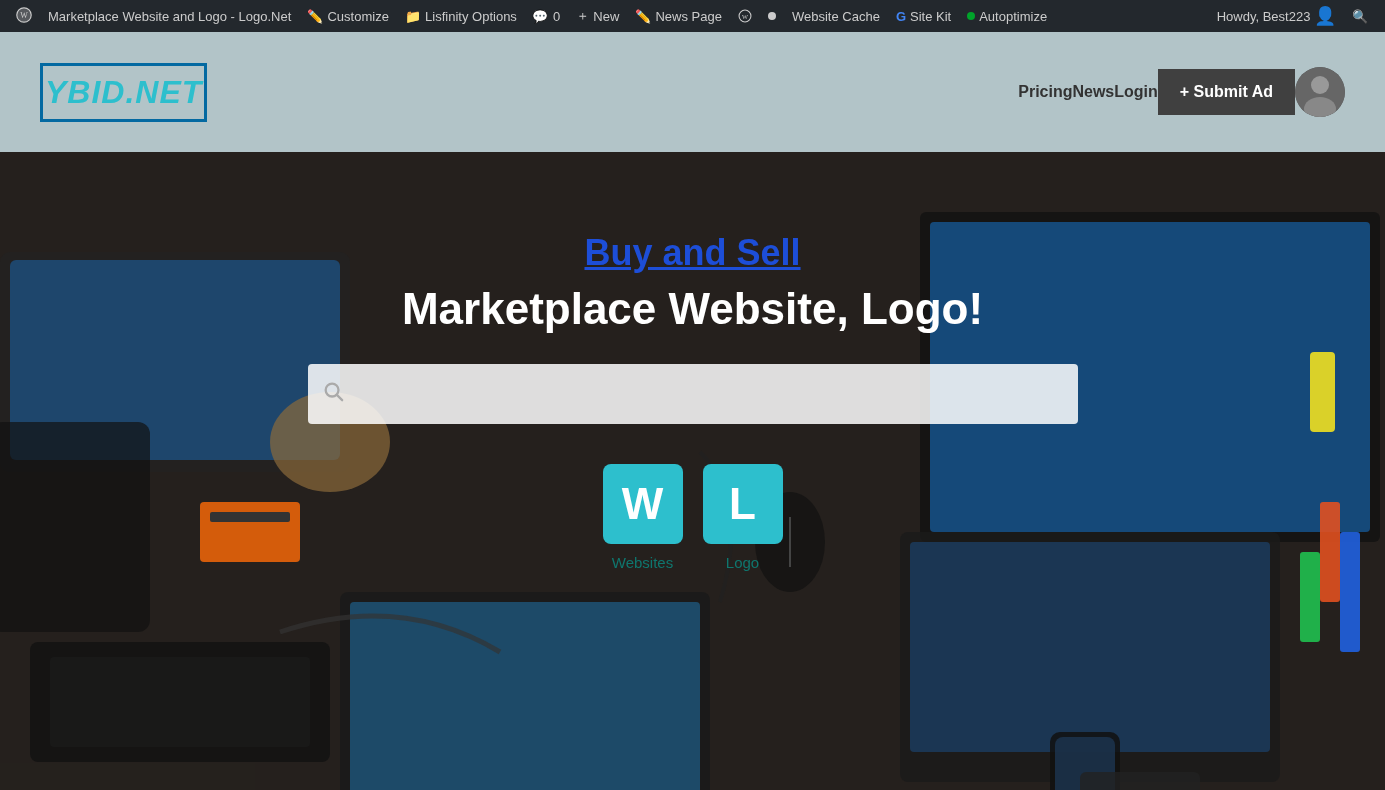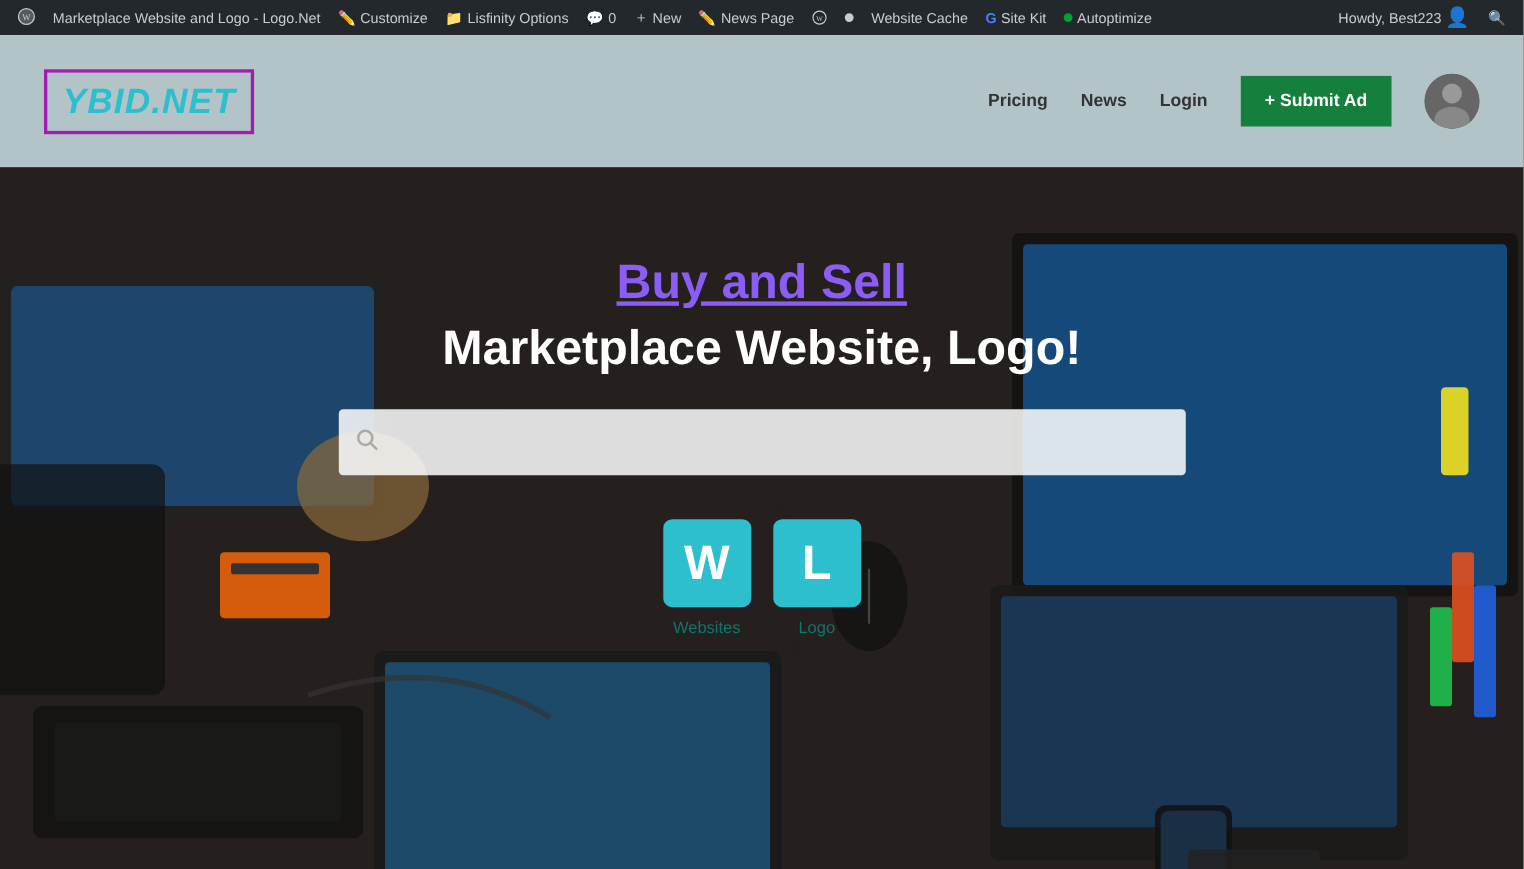--- a/index.html
+++ b/index.html
@@ -49,47 +49,46 @@
     
     #site-header {
       background: #b2c4c8;
       height: 120px;
       display: flex;
       align-items: center;
       padding: 0 40px;
       position: relative;
     }
     .site-logo {
-      border: 3px solid #a21caf;
-      padding: 8px 14px;
+      border: 3px solid #0369a1;
+      padding: 8px 2px;
       display: flex;
       align-items: flex-end;
     }
     .logo-text {
       font-size: 32px;
       font-weight: 900;
       color: #2dbfcd;
       letter-spacing: 1px;
       font-style: italic;
     }
     .site-nav {
       display: flex;
       align-items: center;
-      gap: 30px;
       margin-left: auto;
     }
     .nav-link {
       color: #333;
       font-size: 16px;
       font-weight: 600;
       text-decoration: none;
       cursor: pointer;
     }
     .submit-ad-btn {
-      background: #15803d;
+      background: #404040;
       color: #fff;
       border: none;
       padding: 14px 22px;
       font-size: 16px;
       font-weight: 600;
       cursor: pointer;
       display: flex;
       align-items: center;
       gap: 8px;
     }
@@ -130,23 +129,23 @@
       position: absolute;
       inset: 0;
       display: flex;
       flex-direction: column;
       align-items: center;
       justify-content: flex-start;
       padding-top: 80px;
       z-index: 2;
     }
     .hero-title-main {
-      font-size: 44px;
+      font-size: 36px;
       font-weight: 700;
-      color: #8b5cf6;
+      color: #1d4ed8;
       text-decoration: underline;
       text-align: center;
       margin-bottom: 10px;
     }
     .hero-title-sub {
       font-size: 44px;
       font-weight: 700;
       color: #fff;
       text-align: center;
       margin-bottom: 30px;

